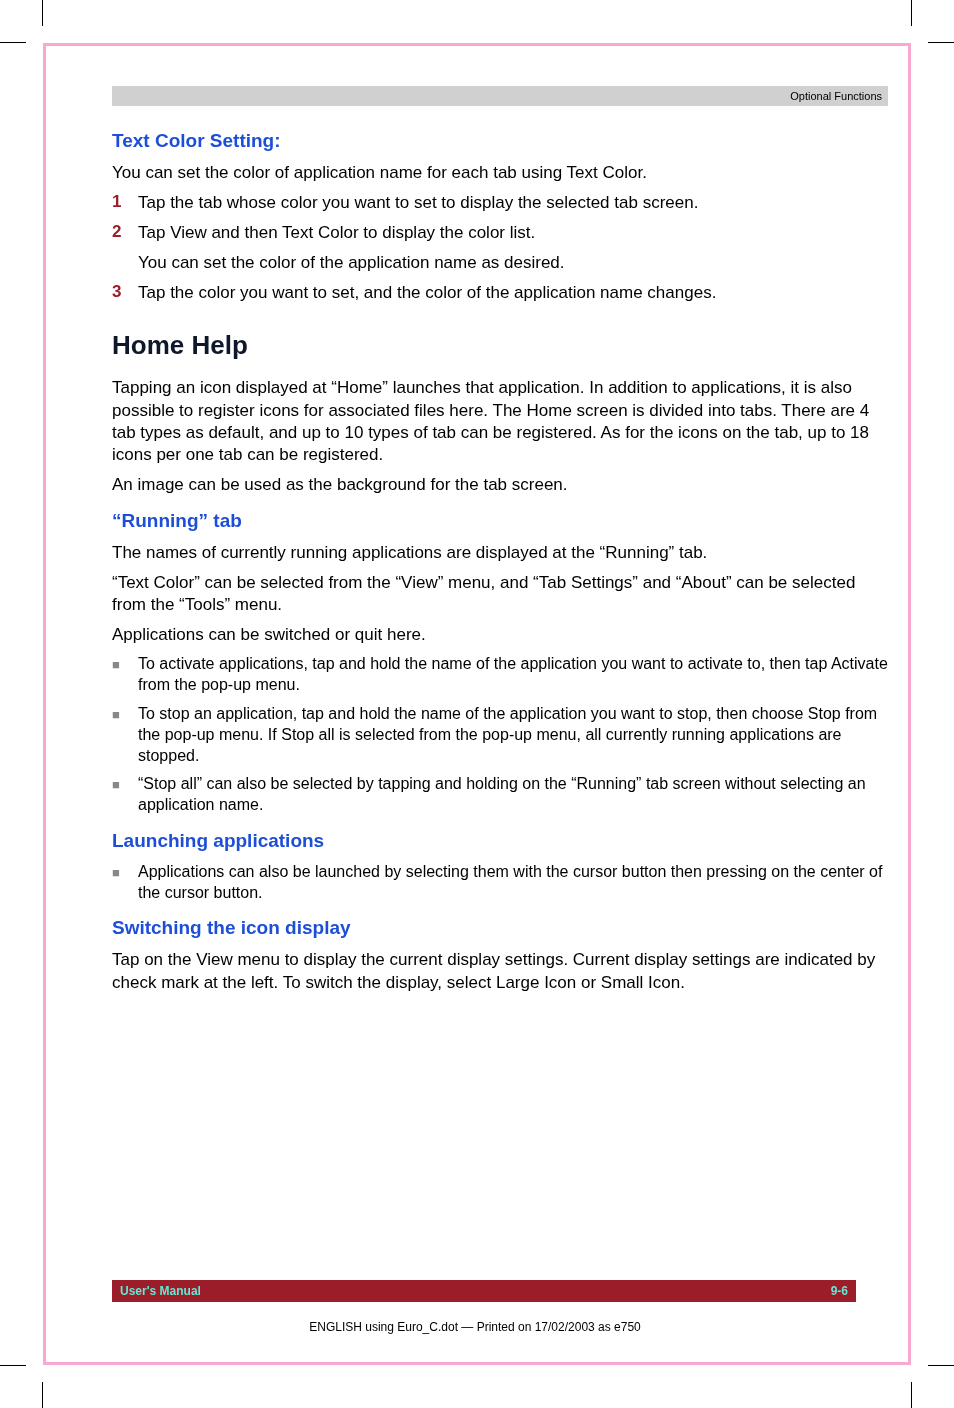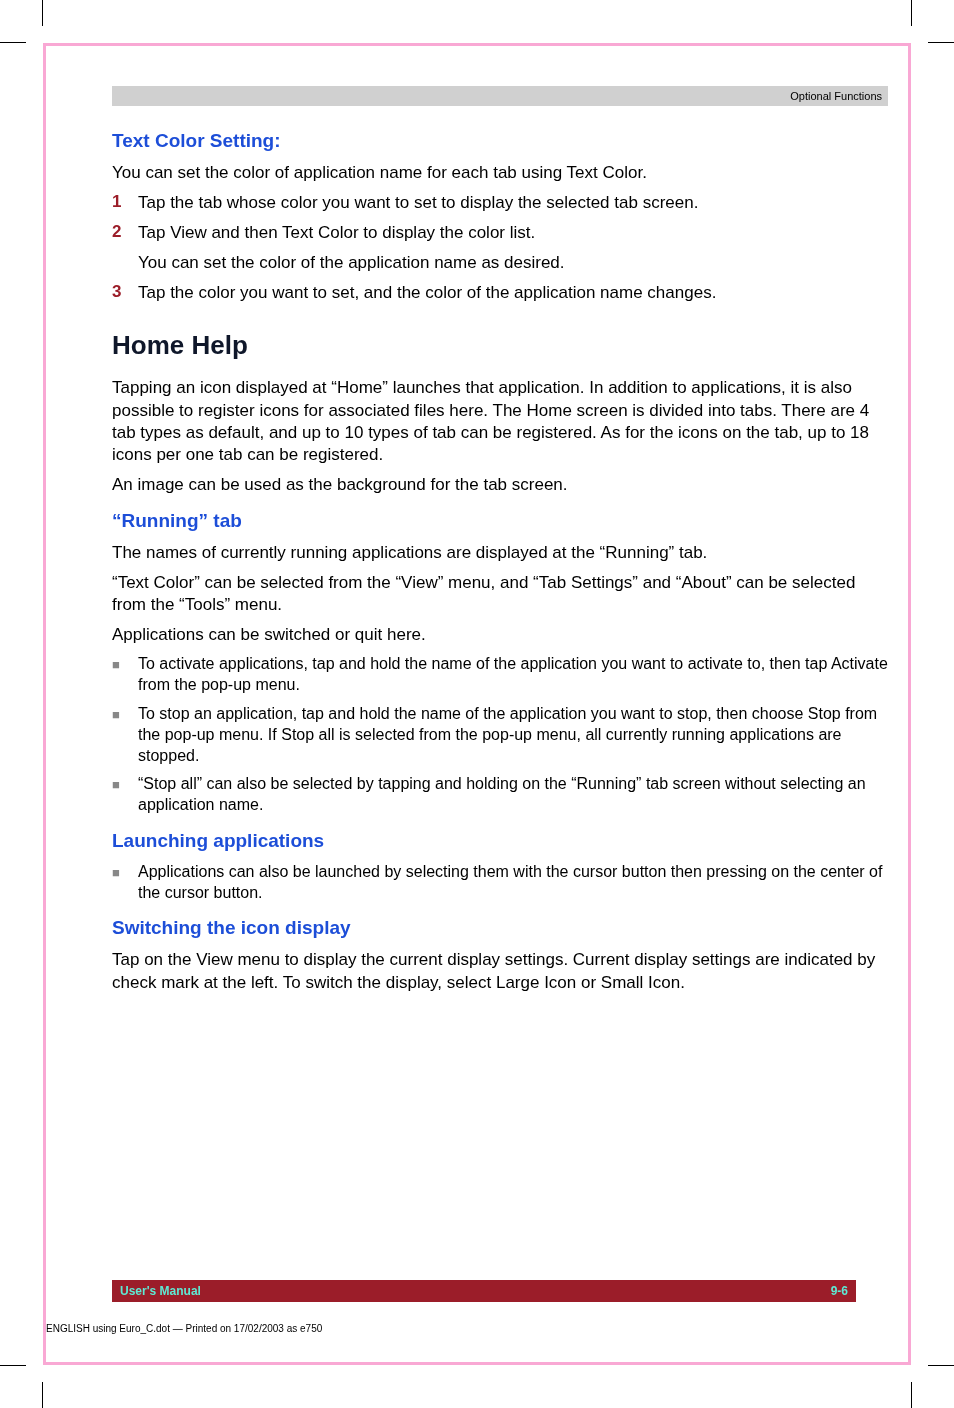--- a/index.html
+++ b/index.html
@@ -27,21 +27,21 @@
   .ol-item{display:flex;margin-bottom:8px}
   .ol-num{font-size:17px;font-weight:bold;color:#9b1d29;width:26px;flex:none}
   .ol-txt{font-size:17px;line-height:1.3;flex:1}
   .ol-sub{margin-left:26px}
   .ul{margin:6px 0 0 0}
   .ul-item{display:flex;margin-bottom:8px}
   .ul-mark{width:26px;flex:none;color:#888;font-size:13px;line-height:22px}
   .ul-txt{font-size:16px;line-height:1.3;flex:1}
   .section{margin-top:14px}
   .ftr-band{position:absolute;left:66px;right:52px;bottom:60px;background:#9b1d29;color:#5eead4;height:22px;display:flex;justify-content:space-between;align-items:center;padding:0 8px;font-size:12px;font-weight:bold}
-  .ftr-meta{position:absolute;left:0;right:4px;bottom:28px;text-align:left;font-size:10px;color:#000}
+  .ftr-meta{position:absolute;left:0;right:4px;bottom:28px;text-align:center;font-size:12px;color:#000}
   b{font-weight:normal}
 </style>
 </head>
 <body>
 
 <div class="page">
 
   <div class="crop v tl-v"></div>
   <div class="crop h tl-h"></div>
   <div class="crop v tr-v"></div>

